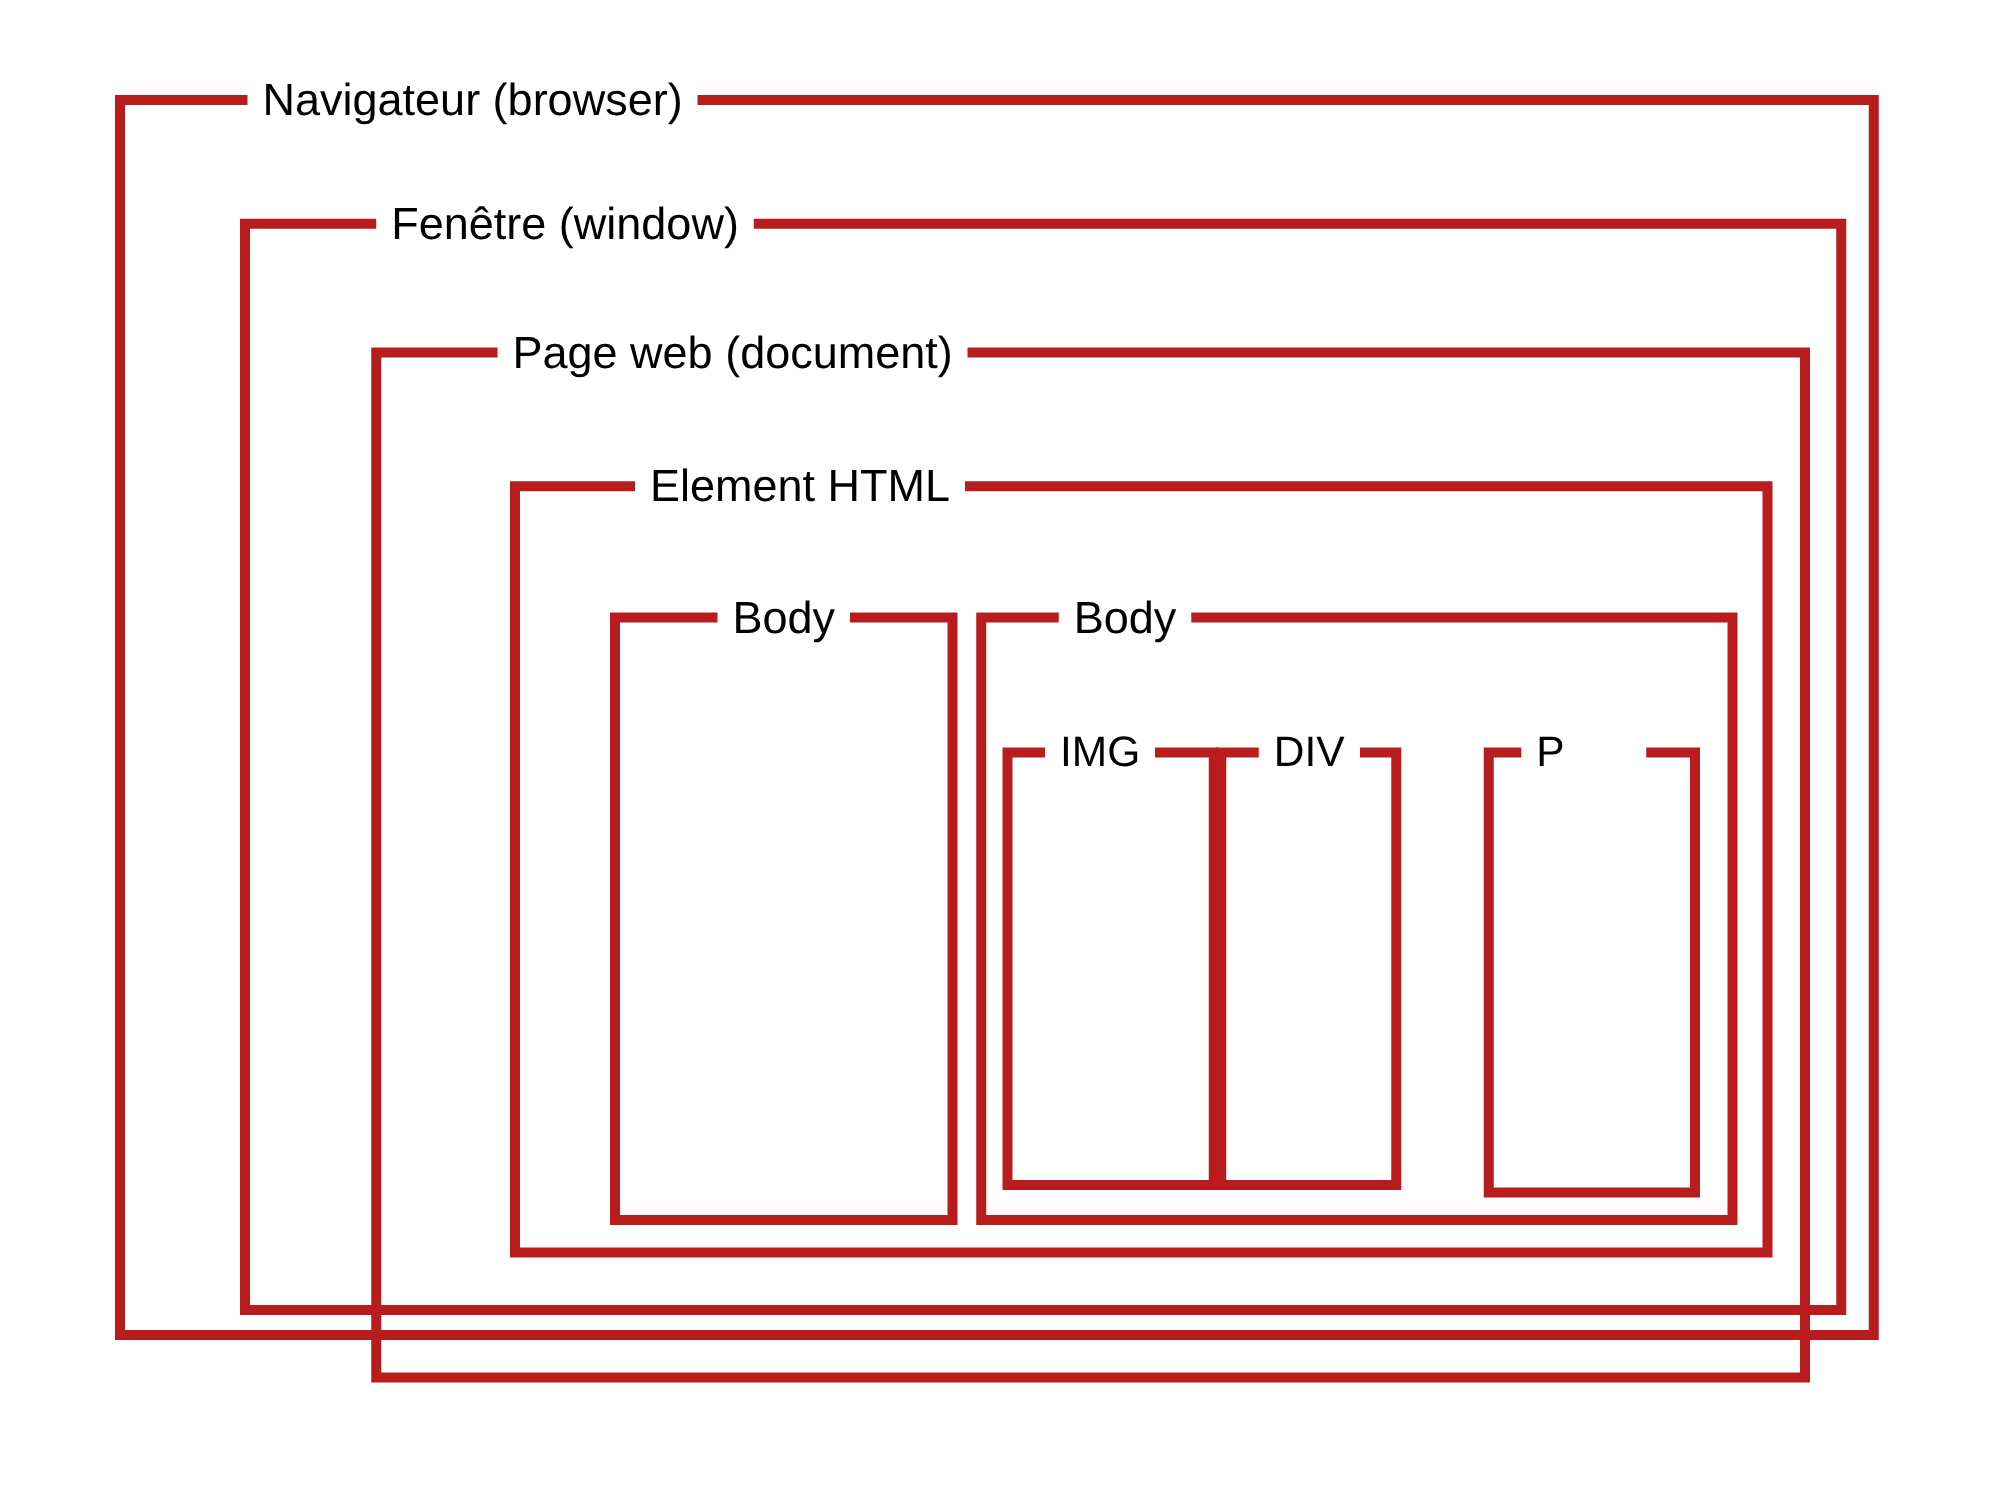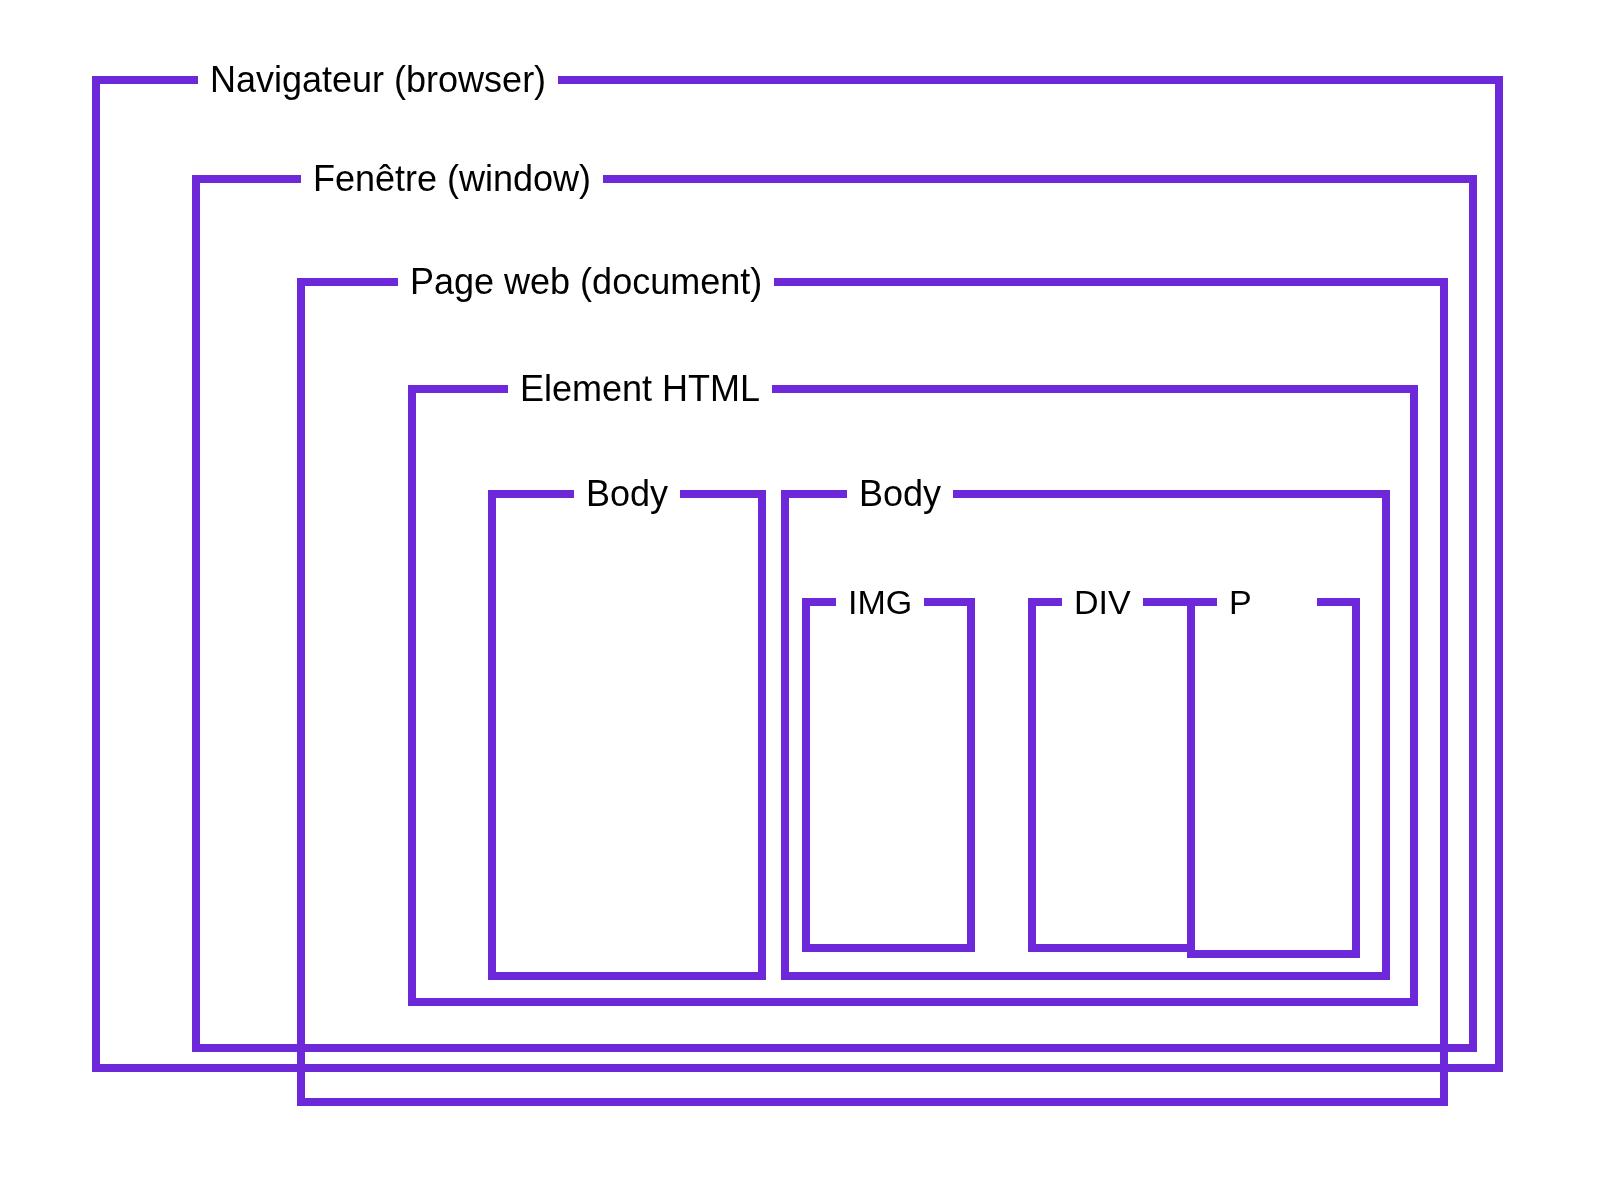--- a/index.html
+++ b/index.html
@@ -10,21 +10,21 @@
   .stage {
     position: relative;
     width: 1600px;
     height: 1200px;
     background: #ffffff;
     font-family: "Liberation Sans", sans-serif;
     overflow: hidden;
   }
   .box {
     position: absolute;
-    border: 8px solid #6d28d9;
+    border: 8px solid #b91c1c;
     box-sizing: border-box;
     background: transparent;
   }
   .lbl {
     position: absolute;
     top: -26px;
     height: 44px;
     line-height: 44px;
     background: #ffffff;
     padding: 0 12px;
@@ -41,21 +41,21 @@
   #box-window   { left: 192px; top: 175px; width: 1285px; height: 877px; }
   #box-document { left: 297px; top: 278px; width: 1151px; height: 828px; }
   #box-html     { left: 408px; top: 385px; width: 1010px; height: 621px; }
 
   
   #box-head     { left: 488px; top: 490px; width: 278px;  height: 490px; }
   #box-body     { left: 781px; top: 490px; width: 609px;  height: 490px; }
 
   
   #box-img      { left: 802px; top: 598px; width: 173px;  height: 354px; }
-  #box-div      { left: 1028px; top: 598px; width: 167px;  height: 354px; text-align: right; }
+  #box-div      { left: 973px; top: 598px; width: 148px;  height: 354px; text-align: right; }
   #box-p        { left: 1187px; top: 598px; width: 173px; height: 360px; }
 
   
   #box-browser  > .lbl { left: 98px;  }
   #box-window   > .lbl { left: 101px; }
   #box-document > .lbl { left: 93px;  }
   #box-html     > .lbl { left: 92px;  }
   #box-head     > .lbl { left: 78px;  }
   #box-body     > .lbl { left: 58px;  }
   #box-img      > .lbl { left: 26px;  }

